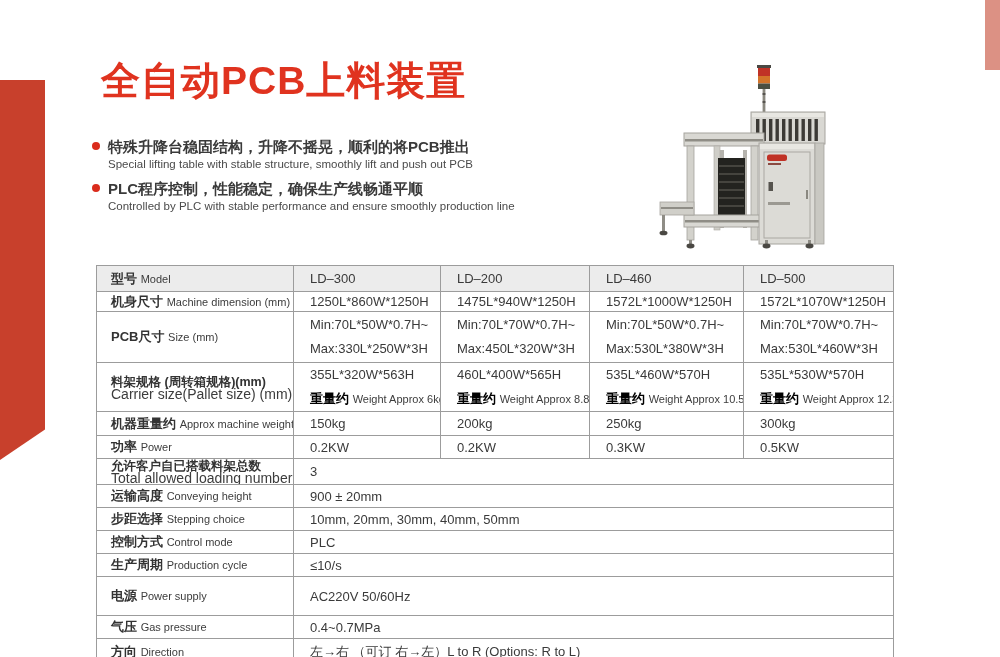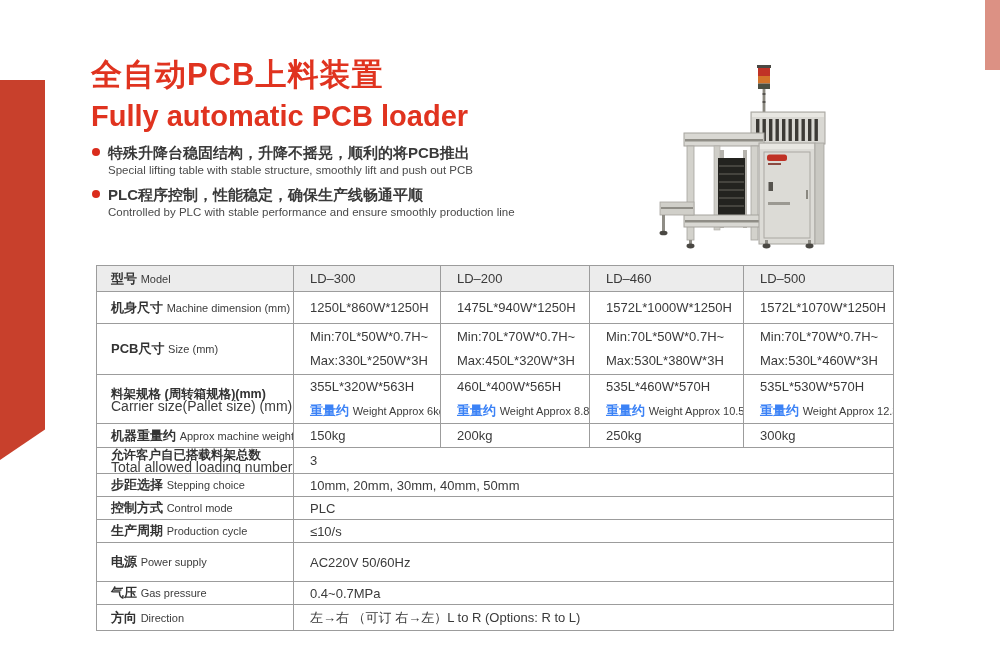--- a/index.html
+++ b/index.html
@@ -8,26 +8,26 @@
   #page { position:relative; width:1000px; height:657px; background:#fff; }
 
   
   .left-bar { position:absolute; left:0; top:80px; width:45px; height:380px;
               background:#c8402c;
               clip-path:polygon(0 0, 100% 0, 100% 92%, 0 100%); }
   .corner-rect { position:absolute; left:985px; top:0; width:15px; height:70px;
                  background:#dc9184; }
 
   
-  .title-zh { position:absolute; left:91px; top:54px; font-size:31px; font-weight:bold;
+  .title-zh { position:absolute; left:101px; top:54px; font-size:39px; font-weight:bold;
               color:#e0331f; letter-spacing:1px; white-space:nowrap; }
   .title-en { position:absolute; left:91px; top:100px; font-size:29px; font-weight:bold;
               color:#e0331f; white-space:nowrap; }
 
-  .bullets { position:absolute; left:92px; top:143px; width:540px; }
+  .bullets { position:absolute; left:92px; top:137px; width:540px; }
   .bullet { margin-bottom:8px; }
   .bullet-line { display:flex; align-items:flex-start; }
   .dot { width:8px; height:8px; border-radius:50%; background:#da2c1c; margin-top:5px;
          margin-right:8px; flex:0 0 auto; }
   .b-zh { font-size:15px; font-weight:bold; color:#3a3a3a; line-height:19px; white-space:nowrap; }
   .b-en { font-size:11.5px; color:#4a4a4a; line-height:13px; margin:2px 0 0 16px; white-space:nowrap; }
 
   
   .machine { position:absolute; left:648px; top:55px; width:292px; height:205px; }
 
@@ -38,32 +38,31 @@
                   font-size:13px; color:#3a3a3a; padding:0 4px 0 16px; overflow:hidden;
                   white-space:nowrap; }
   table.spec td.lbl { padding-left:14px; }
   tr.hdr td { background:#ececec; }
   .zh { font-weight:600; color:#333; font-size:13px; }
   .en { font-size:11px; color:#3c3c3c; font-weight:normal; }
   .en2 { font-size:14px; color:#3c3c3c; line-height:11px; display:block; }
   .zh2 { font-weight:600; color:#333; font-size:12.5px; line-height:14px; display:block; }
   td.two div { line-height:24px; }
   td.merged { padding-left:197px; }
-  .wzh { font-weight:bold; color:#3b82f6; }
+  .wzh { font-weight:bold; color:#000000; }
 </style>
 </head>
 <body>
 
 <div id="page">
 
   <div class="left-bar"></div>
   <div class="corner-rect"></div>
 
   <div class="title-zh">全自动PCB上料装置</div>
-  <div class="title-en">Fully automatic PCB loader</div>
 
   <div class="bullets">
     <div class="bullet">
       <div class="bullet-line">
         <span class="dot"></span>
         <span class="b-zh">特殊升降台稳固结构，升降不摇晃，顺利的将PCB推出</span>
       </div>
       <div class="b-en">Special lifting table with stable structure, smoothly lift and push out PCB</div>
     </div>
     <div class="bullet">
@@ -165,21 +164,21 @@
           <col style="width:150px">
       </colgroup>
       <tbody>
         <tr class="hdr" style="height:26px">
           <td class="lbl"><span class="zh">型号</span> <span class="en">Model</span></td>
           <td>LD–300</td>
           <td>LD–200</td>
           <td>LD–460</td>
           <td>LD–500</td>
         </tr>
-        <tr style="height:32px">
+        <tr style="height:20px">
           <td class="lbl"><span class="zh">机身尺寸</span> <span class="en">Machine dimension (mm)</span></td>
           <td>1250L*860W*1250H</td>
           <td>1475L*940W*1250H</td>
           <td>1572L*1000W*1250H</td>
           <td>1572L*1070W*1250H</td>
         </tr>
         <tr style="height:51px">
           <td class="lbl"><span class="zh">PCB尺寸</span> <span class="en">Size (mm)</span></td>
           <td class="two">
               <div>Min:70L*50W*0.7H~</div>
@@ -220,28 +219,39 @@
               <div><span class="wzh">重量约</span> <span class="en">Weight Approx 12.3kg</span></div>
             </td>
         </tr>
         <tr style="height:24px">
           <td class="lbl"><span class="zh">机器重量约</span> <span class="en">Approx machine weight</span></td>
           <td>150kg</td>
           <td>200kg</td>
           <td>250kg</td>
           <td>300kg</td>
         </tr>
+        <tr style="height:23px">
+          <td class="lbl"><span class="zh">功率</span> <span class="en">Power</span></td>
+          <td>0.2KW</td>
+          <td>0.2KW</td>
+          <td>0.3KW</td>
+          <td>0.5KW</td>
+        </tr>
         <tr style="height:26px">
           <td class="lbl">
               <span class="zh2" style="font-size:12.5px">允许客户自已搭载料架总数</span>
               <span class="en2">Total allowed loading number of the carrier</span>
             </td>
           <td colspan="4" class="merged">3</td>
         </tr>
         <tr style="height:23px">
+          <td class="lbl"><span class="zh">运输高度</span> <span class="en">Conveying height</span></td>
+          <td colspan="4" class="merged">900 ± 20mm</td>
+        </tr>
+        <tr style="height:23px">
           <td class="lbl"><span class="zh">步距选择</span> <span class="en">Stepping choice</span></td>
           <td colspan="4" class="merged">10mm, 20mm, 30mm, 40mm, 50mm</td>
         </tr>
         <tr style="height:23px">
           <td class="lbl"><span class="zh">控制方式</span> <span class="en">Control mode</span></td>
           <td colspan="4" class="merged">PLC</td>
         </tr>
         <tr style="height:23px">
           <td class="lbl"><span class="zh">生产周期</span> <span class="en">Production cycle</span></td>
           <td colspan="4" class="merged">≤10/s</td>

